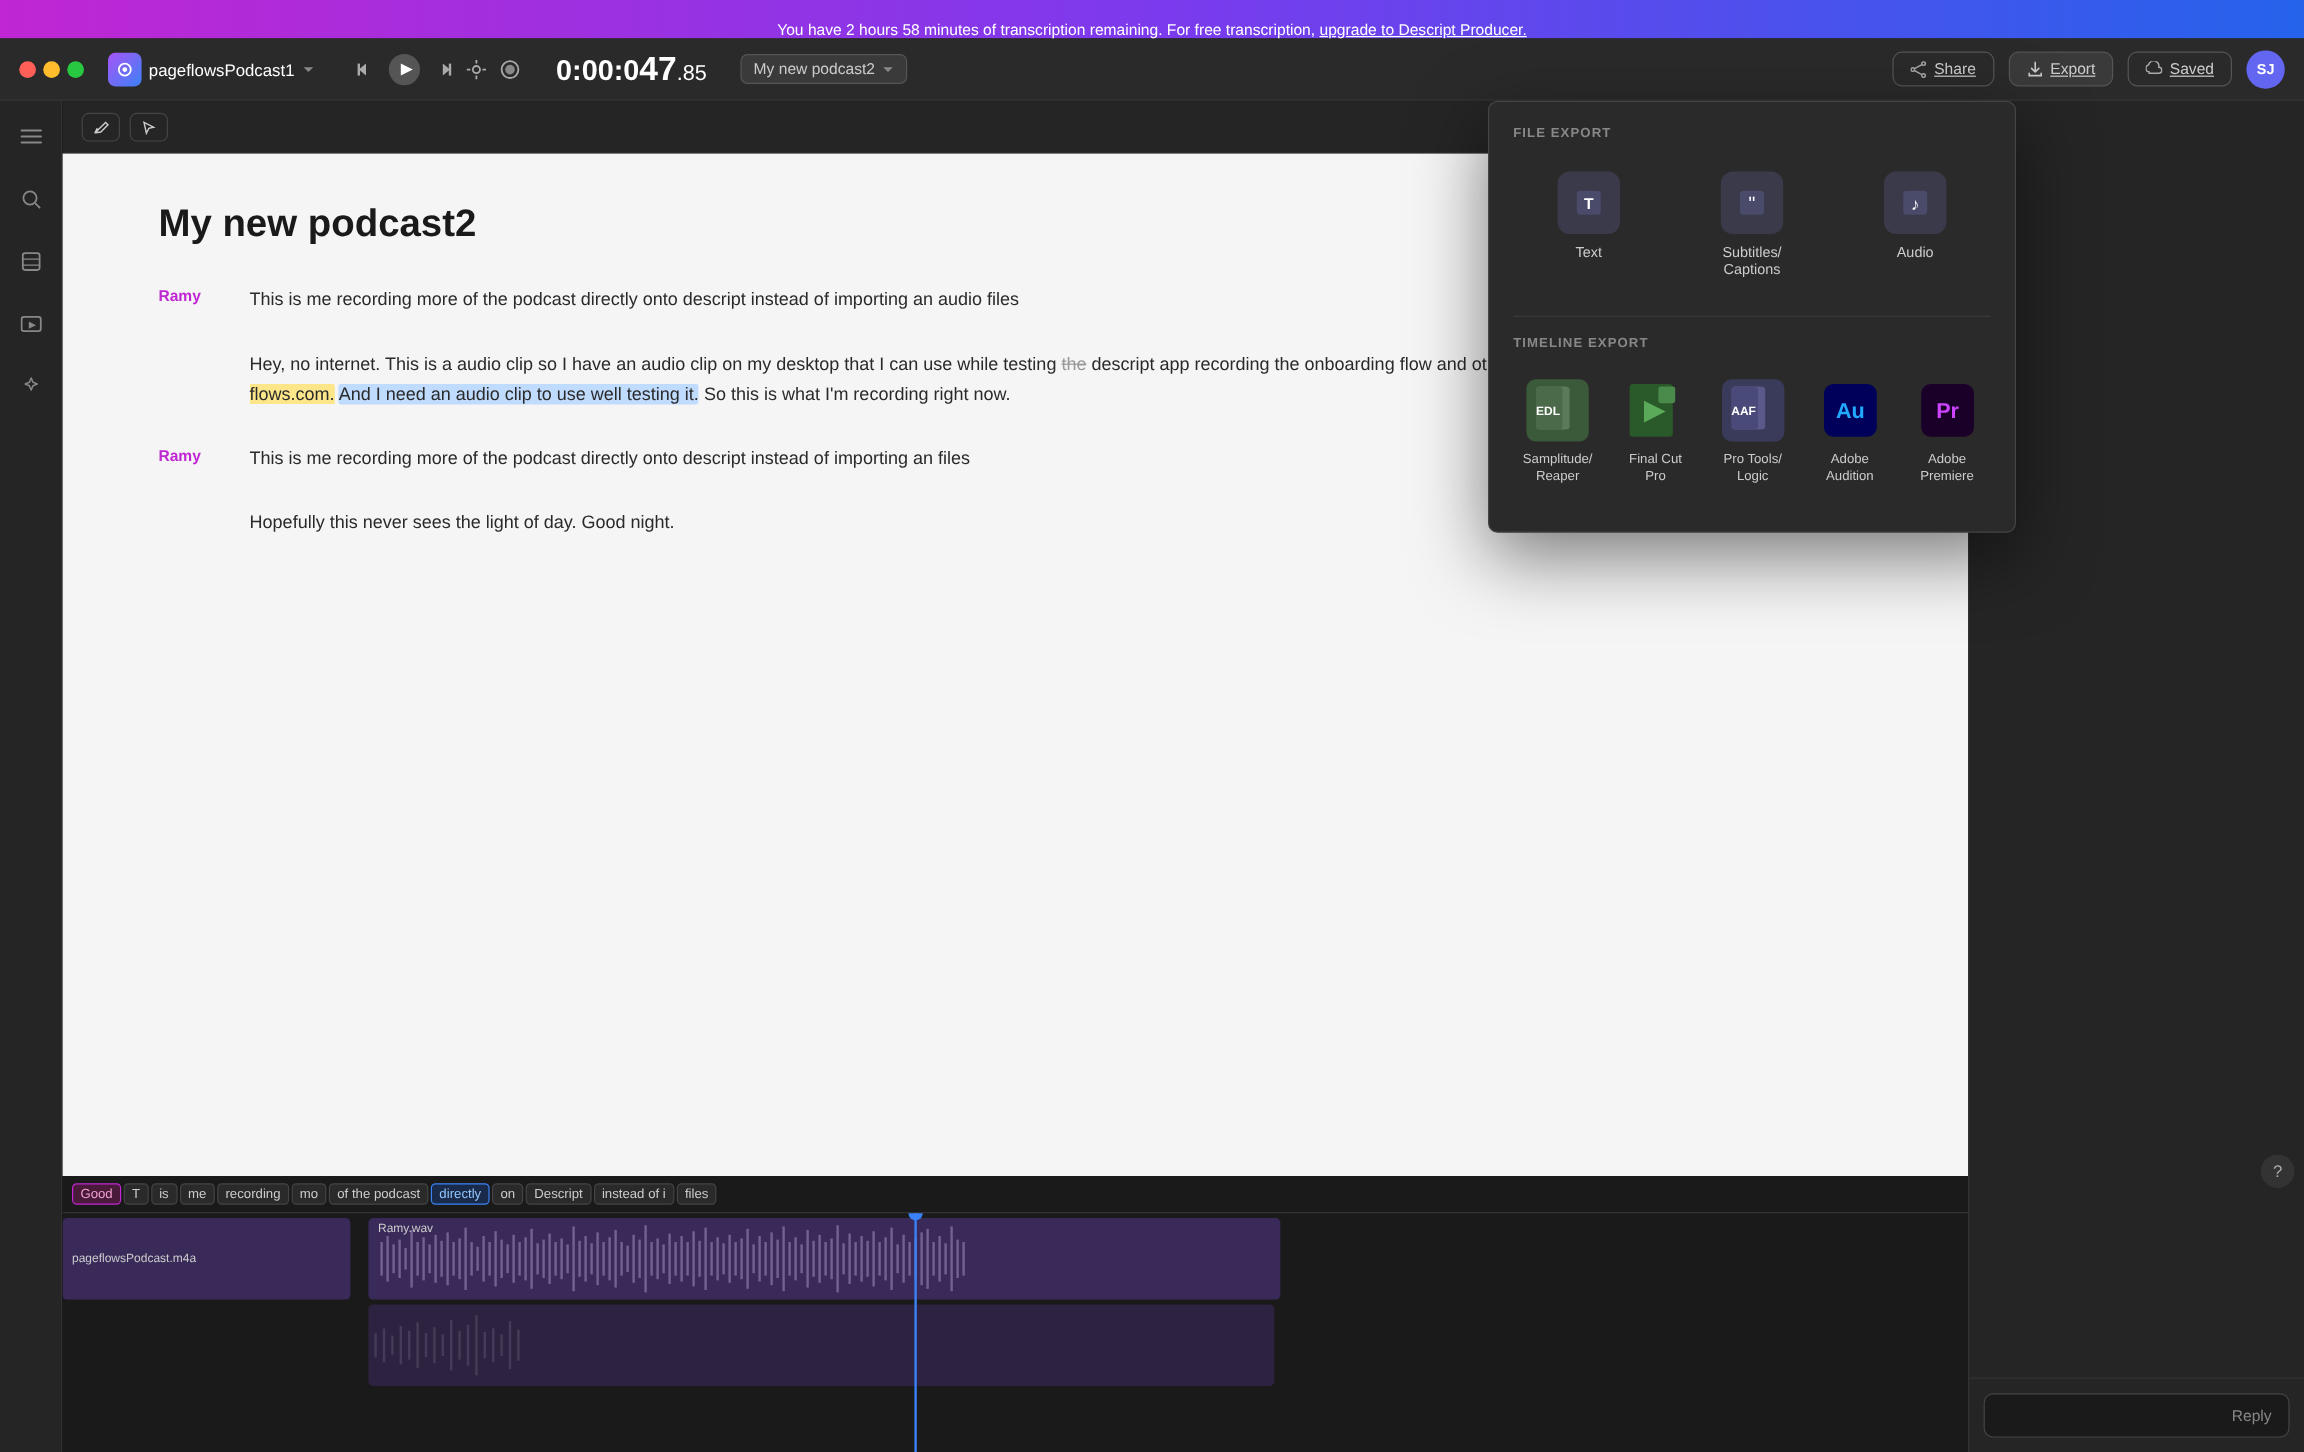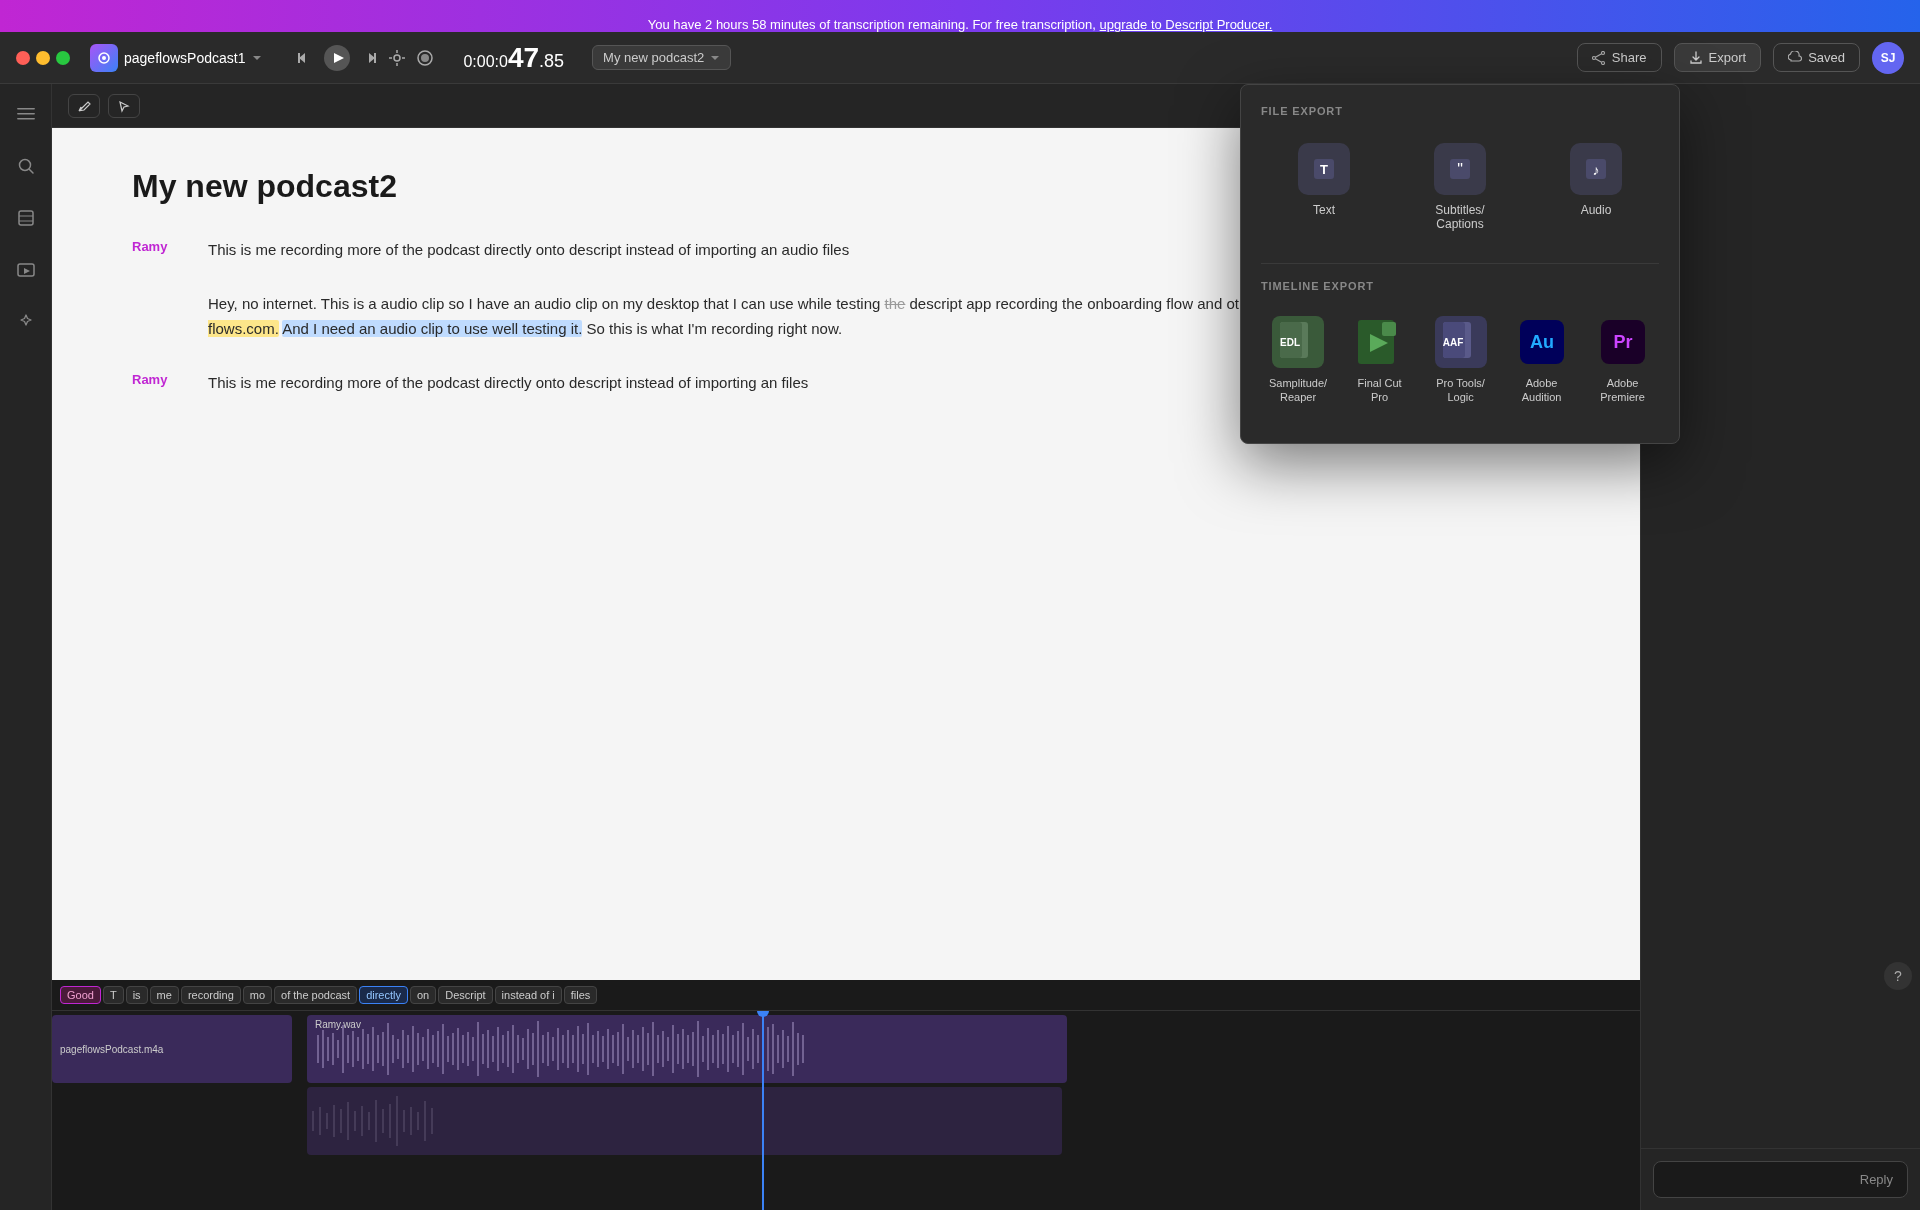--- a/index.html
+++ b/index.html
@@ -38,21 +38,21 @@
     .transport-controls { display: flex; align-items: center; gap: 8px; margin-left: 20px; }
     .transport-btn { background: none; border: none; color: #ccc; cursor: pointer; font-size: 18px; display: flex; align-items: center; }
 
     .sequence-selector {
       background: #3a3a3a; border: 1px solid #555; border-radius: 6px; color: #ccc; font-size: 13px; padding: 4px 10px; display: flex; align-items: center; gap: 6px; cursor: pointer;
     }
 
     .header-spacer { flex: 1; }
 
     .header-btn {
-      display: flex; align-items: center; gap: 6px; background: none; border: 1px solid #555; border-radius: 8px; color: #ccc; font-size: 13px; padding: 6px 14px; cursor: pointer;
+      display: flex; align-items: center; gap: 6px; background: none; border: 1px solid #555; border-radius: 8px; color: #ccc; font-size: 13px; padding: 6px 14px; cursor: pointer; text-decoration: underline;
     }
     .avatar { width: 32px; height: 32px; border-radius: 50%; background: #6366f1; display: flex; align-items: center; justify-content: center; color: white; font-size: 12px; font-weight: 600; }
 
     
     #main-layout { display: flex; height: calc(1210px - 32px - 52px); }
 
     
     #sidebar {
       width: 52px; background: #252525; display: flex; flex-direction: column; align-items: center; padding: 12px 0; gap: 16px; border-right: 1px solid #333;
     }
@@ -188,21 +188,21 @@
     </button>
     <button class="transport-btn">
       <svg width="20" height="20" viewBox="0 0 20 20">
           <circle cx="10" cy="10" r="7" fill="none" stroke="#aaa" stroke-width="1.5"></circle>
           <circle cx="10" cy="10" r="4" fill="#888"></circle>
         </svg>
     </button>
   </div>
 
   <div style="display:flex;align-items:baseline;margin:0 16px;">
-    <span style="font-size:16px;font-weight:400;color:white;font-variant-numeric:tabular-nums;">0:00:0</span>
+    <span style="font-size:24px;font-weight:700;color:white;font-variant-numeric:tabular-nums;">0:00:0</span>
     <span style="font-size:28px;font-weight:700;color:white;font-variant-numeric:tabular-nums;">47</span>
     <span style="font-size:18px;font-weight:300;color:white;">.85</span>
   </div>
 
   <div class="sequence-selector">
     <span>My new podcast2</span>
     <svg width="10" height="10" viewBox="0 0 10 10" fill="#888">
         <path d="M1 3l4 4 4-4"></path>
       </svg>
   </div>
@@ -312,20 +312,26 @@
         </div>
       </div>
 
       <div class="transcript-block">
         <span class="speaker-name">Ramy</span>
         <div class="transcript-text">
           This is me recording more of the podcast directly onto descript instead of importing an files
         </div>
       </div>
 
+      <div class="transcript-block">
+        <span class="speaker-name"></span>
+        <div class="transcript-text">
+          Hopefully this never sees the light of day. Good night.
+        </div>
+      </div>
     </div>
 
     <div id="word-chips">
       <div class="word-chip pink">Good</div>
       <div class="word-chip">T</div>
       <div class="word-chip">is</div>
       <div class="word-chip">me</div>
       <div class="word-chip">recording</div>
       <div class="word-chip">mo</div>
       <div class="word-chip">of the podcast</div>

